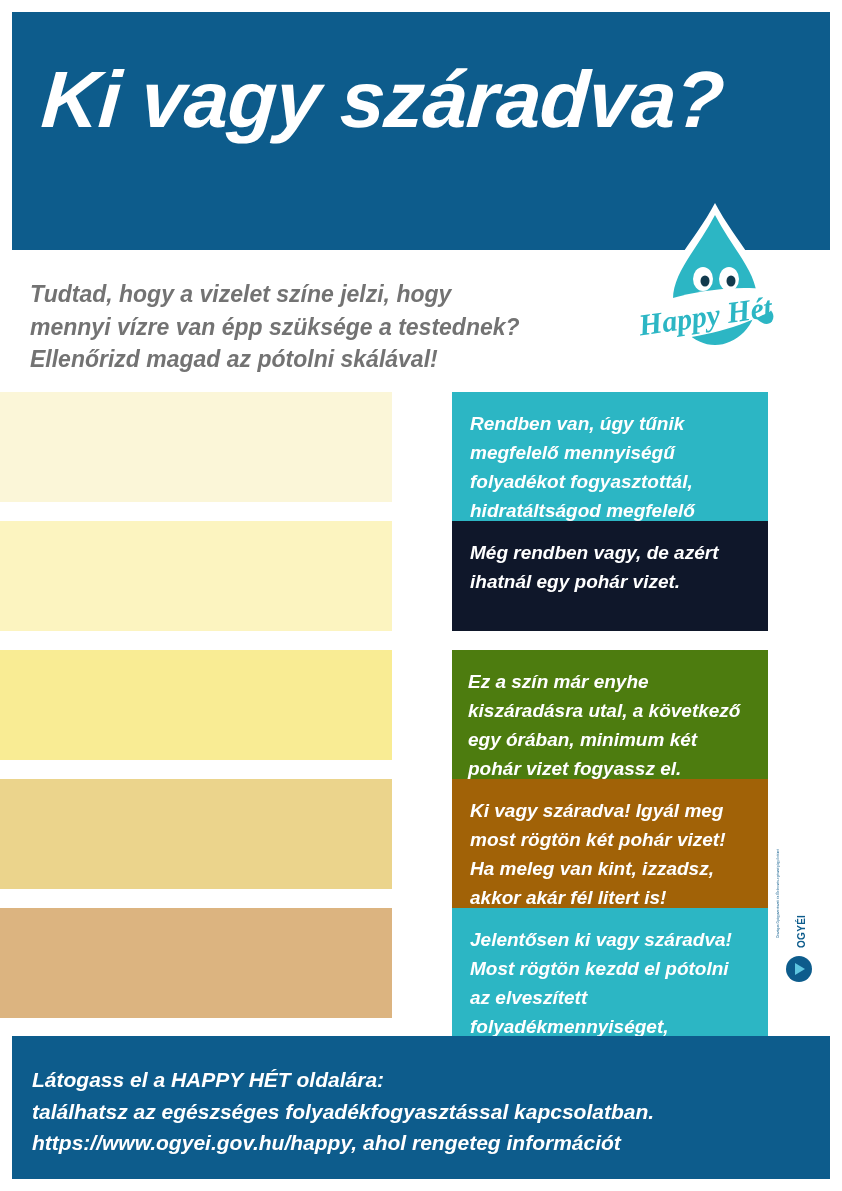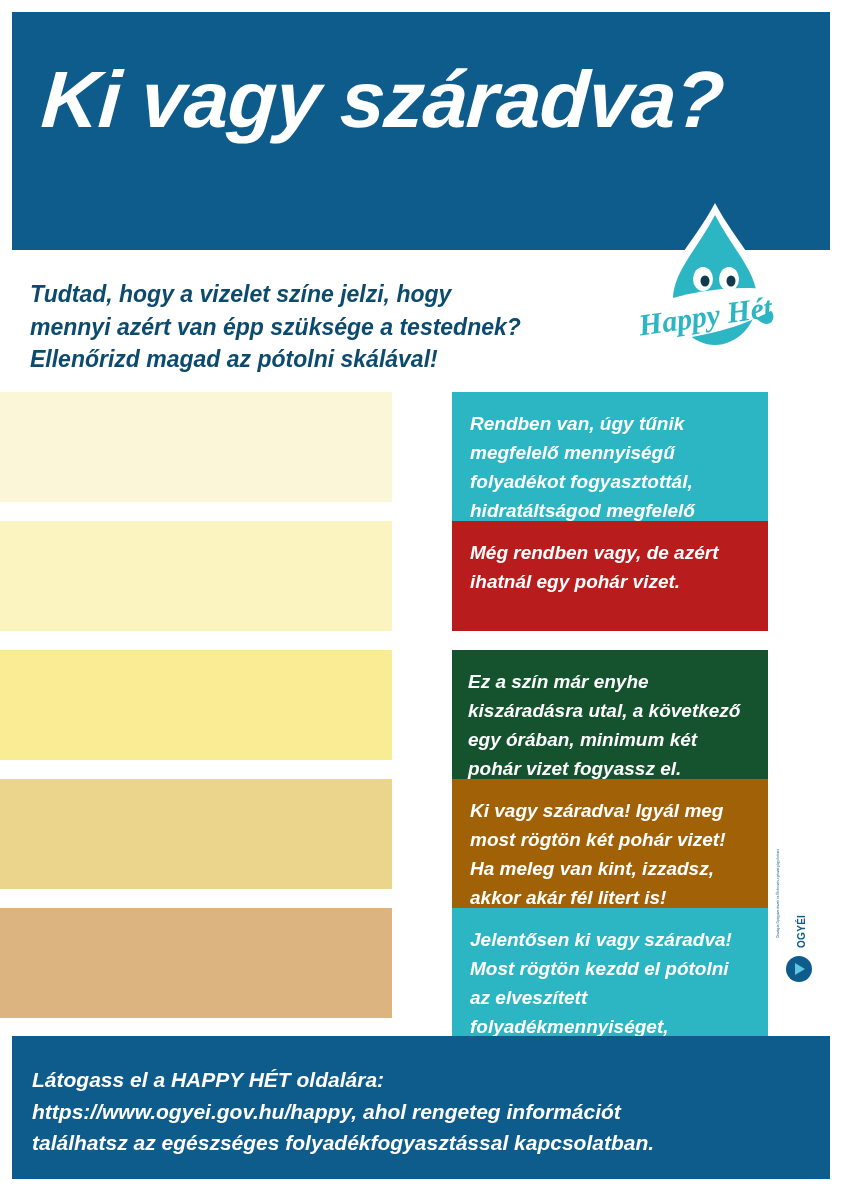--- a/index.html
+++ b/index.html
@@ -188,23 +188,23 @@
 </style>
 </head>
 <body>
 
 <div class="poster">
 
   <div class="header-band" style="background: rgb(13, 92, 140);">
     <div class="poster-title">Ki vagy száradva?</div>
   </div>
 
-  <div class="intro" style="color: #0c4a6e;">
+  <div class="intro" style="color: #737373;">
     <span>Tudtad, hogy a vizelet színe jelzi, hogy</span>
-    <span>mennyi azért van épp szüksége a testednek?</span>
+    <span>mennyi vízre van épp szüksége a testednek?</span>
     <span>Ellenőrizd magad az pótolni skálával!</span>
   </div>
 
   <div class="mascot">
     <svg width="200" height="185" viewBox="0 0 200 185" xmlns="http://www.w3.org/2000/svg" aria-hidden="true">
       <g>
 
         <path d="M95 8 C75 46 44 74 44 104 C44 136 69 158 95 158 C121 158 146 136 146 104 C146 74 115 46 95 8 Z" fill="#ffffff"></path>
         <path d="M95 20 C78 53 53 77 53 104 C53 131 74 150 95 150 C116 150 137 131 137 104 C137 77 112 53 95 20 Z" fill="#2cb6c4"></path>
 
@@ -238,29 +238,29 @@
         <div class="tip"></div>
       </div>
       <div class="desc" style="background: rgb(44, 182, 196);">Rendben van, úgy tűnik megfelelő mennyiségű folyadékot fogyasztottál, hidratáltságod megfelelő mértékű.</div>
     </div>
 
     <div class="row">
       <div class="swatch">
         <div class="body" id="sw1" style="background: rgb(252, 244, 192);"></div>
         <div class="tip"></div>
       </div>
-      <div class="desc" style="background: #b91c1c;">Még rendben vagy, de azért ihatnál egy pohár vizet.</div>
+      <div class="desc" style="background: #0f172a;">Még rendben vagy, de azért ihatnál egy pohár vizet.</div>
     </div>
 
     <div class="row">
       <div class="swatch">
         <div class="body" id="sw2" style="background: rgb(249, 236, 148);"></div>
         <div class="tip"></div>
       </div>
-      <div class="desc tall" style="background: #14532d; padding-left: 16px;">Ez a szín már enyhe kiszáradásra utal, a következő egy órában, minimum két pohár vizet fogyassz el.</div>
+      <div class="desc tall" style="background: #4d7c0f; padding-left: 16px;">Ez a szín már enyhe kiszáradásra utal, a következő egy órában, minimum két pohár vizet fogyassz el.</div>
     </div>
 
     <div class="row">
       <div class="swatch">
         <div class="body" id="sw3" style="background: rgb(235, 212, 140);"></div>
         <div class="tip"></div>
       </div>
       <div class="desc tall" style="background: #a16207;">Ki vagy száradva! Igyál meg most rögtön két pohár vizet! Ha meleg van kint, izzadsz, akkor akár fél litert is!</div>
     </div>
 
@@ -276,18 +276,18 @@
 
   <div class="ogyei">
     <div class="ogyei-vert">Országos Gyógyszerészeti és Élelmezés-egészségügyi Intézet</div>
     <div class="ogyei-name" style="transform: rotate(-90deg); transform-origin: left top; left: 16px; top: 40px;">OGYÉI</div>
     <div class="ogyei-mark"></div>
   </div>
 
   <div class="footer-band" style="background: rgb(13, 92, 140);">
     <div class="footer-text">
       <span>Látogass el a HAPPY HÉT oldalára:</span>
+      <span>találhatsz az egészséges folyadékfogyasztással kapcsolatban.</span>
       <span>https://www.ogyei.gov.hu/happy, ahol rengeteg információt</span>
-      <span>találhatsz az egészséges folyadékfogyasztással kapcsolatban.</span>
     </div>
   </div>
 
 </div>
 
 </body></html>

